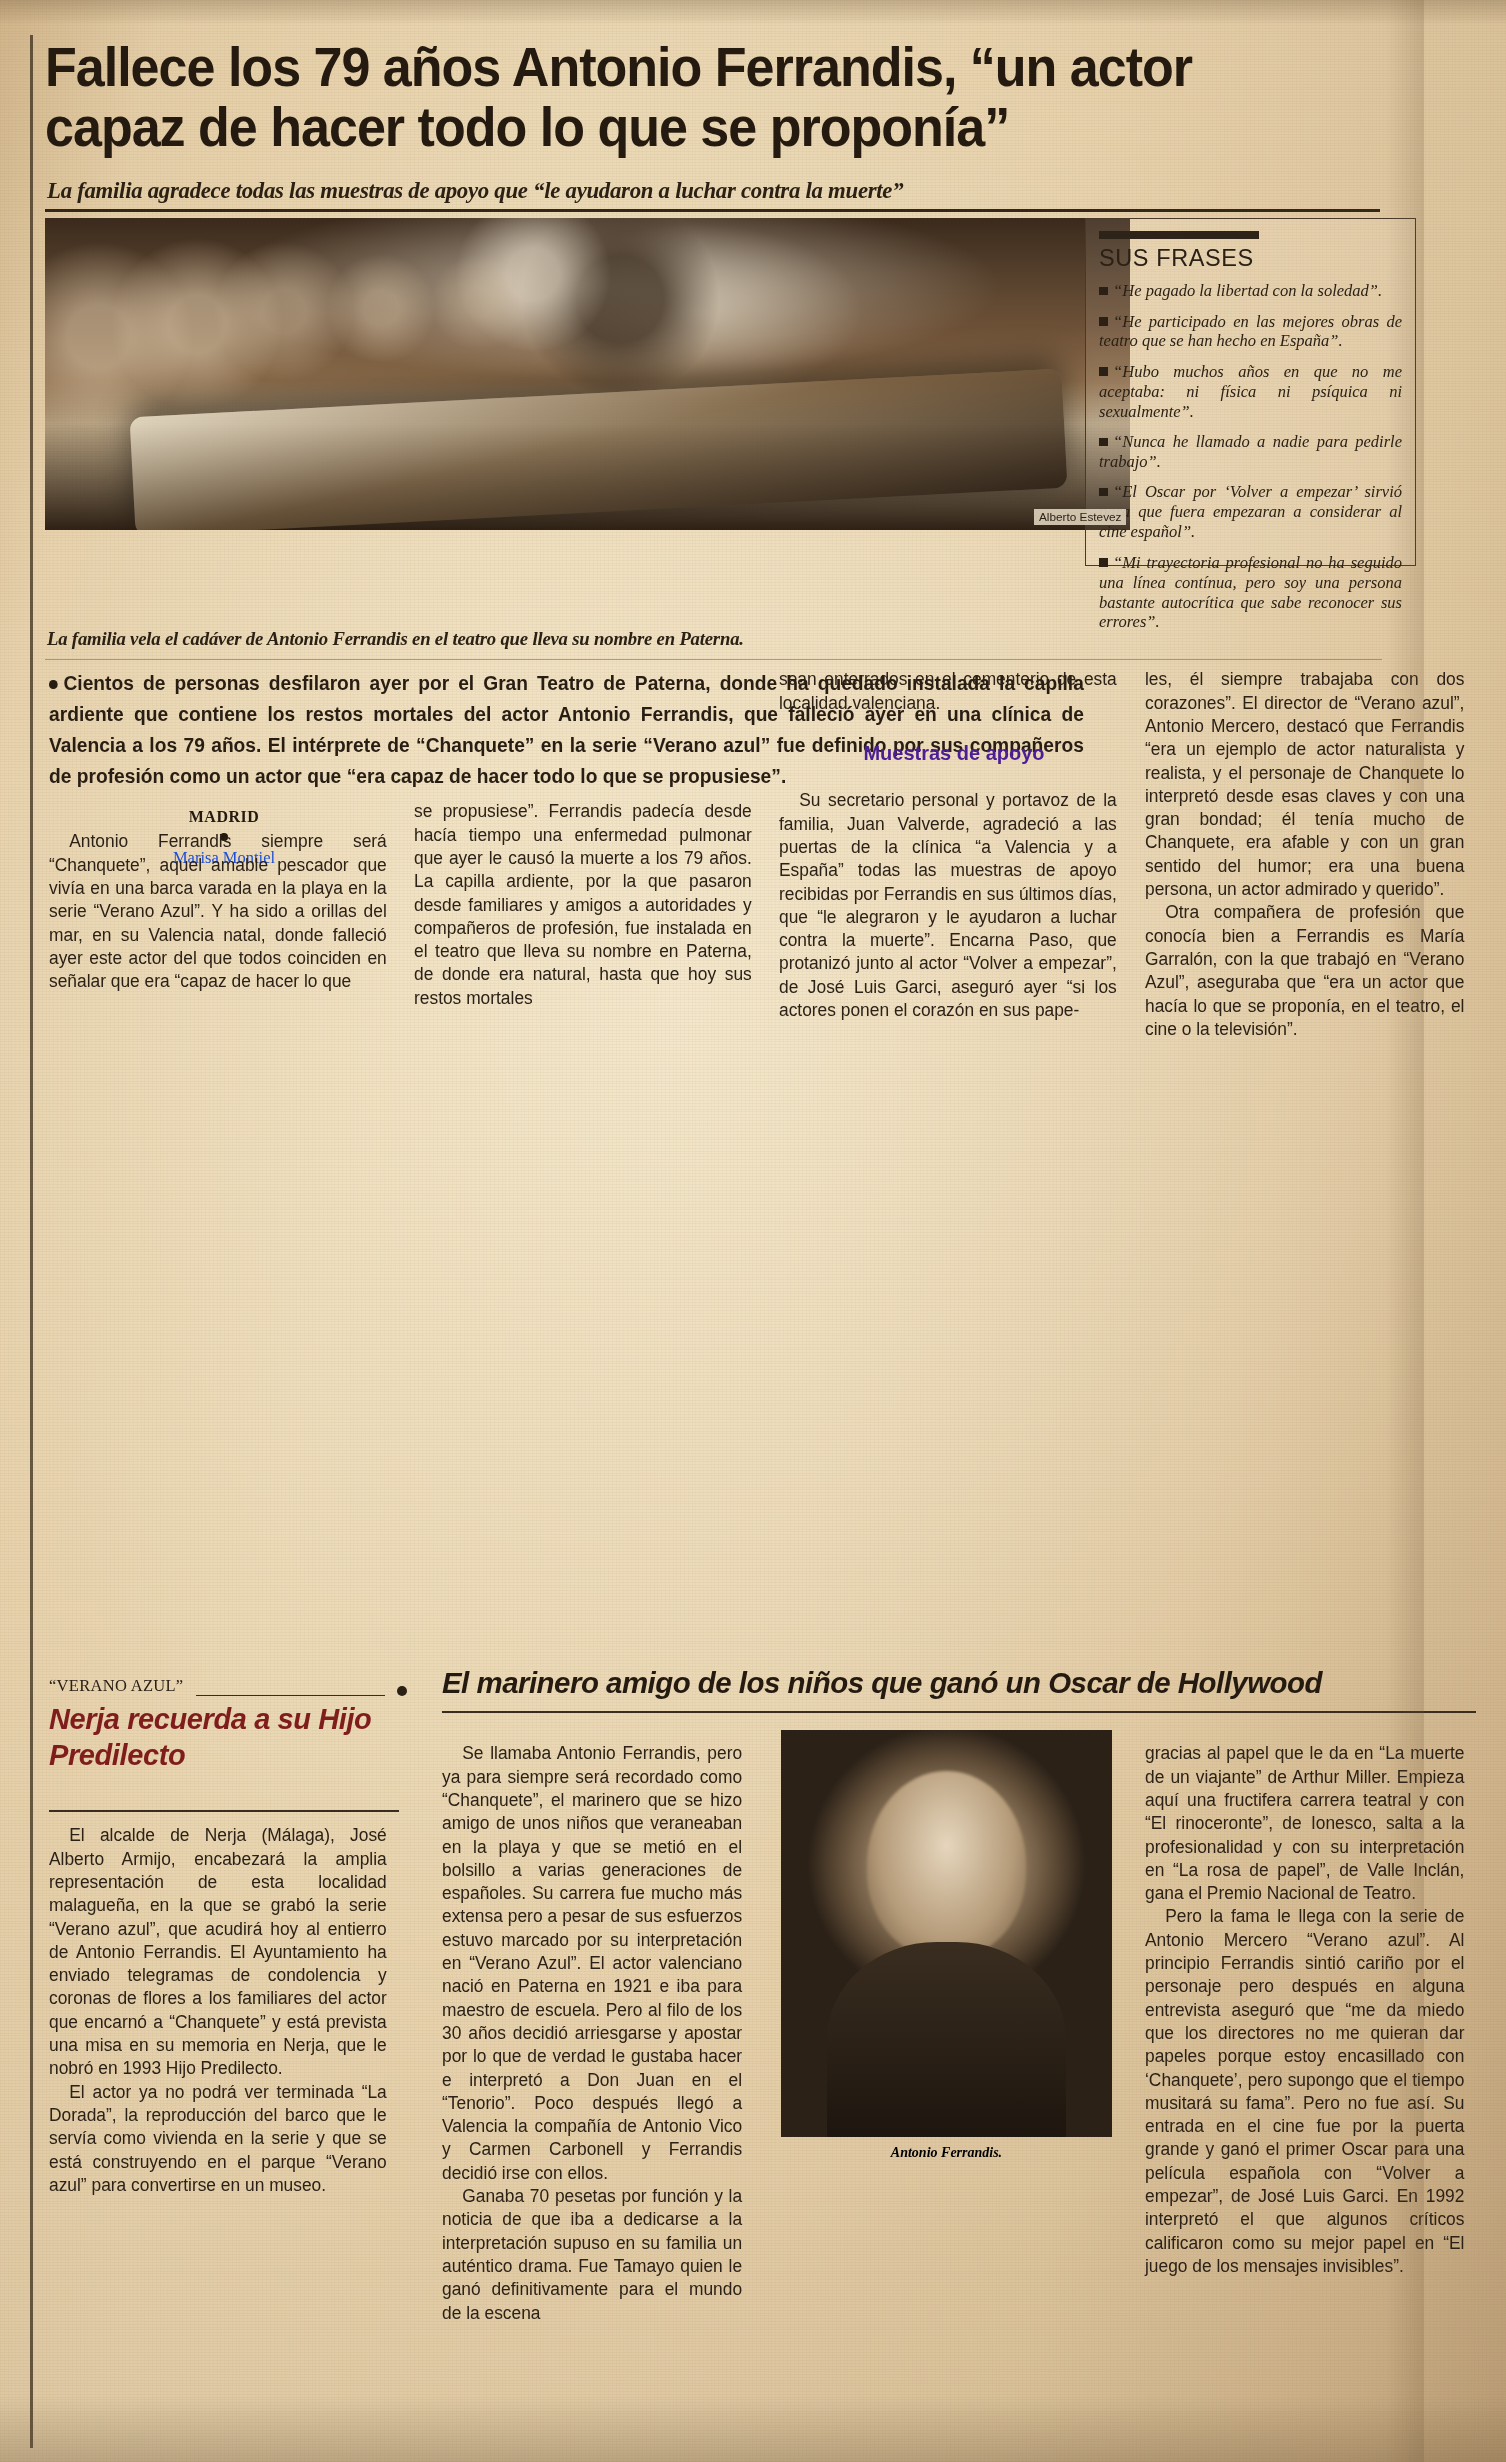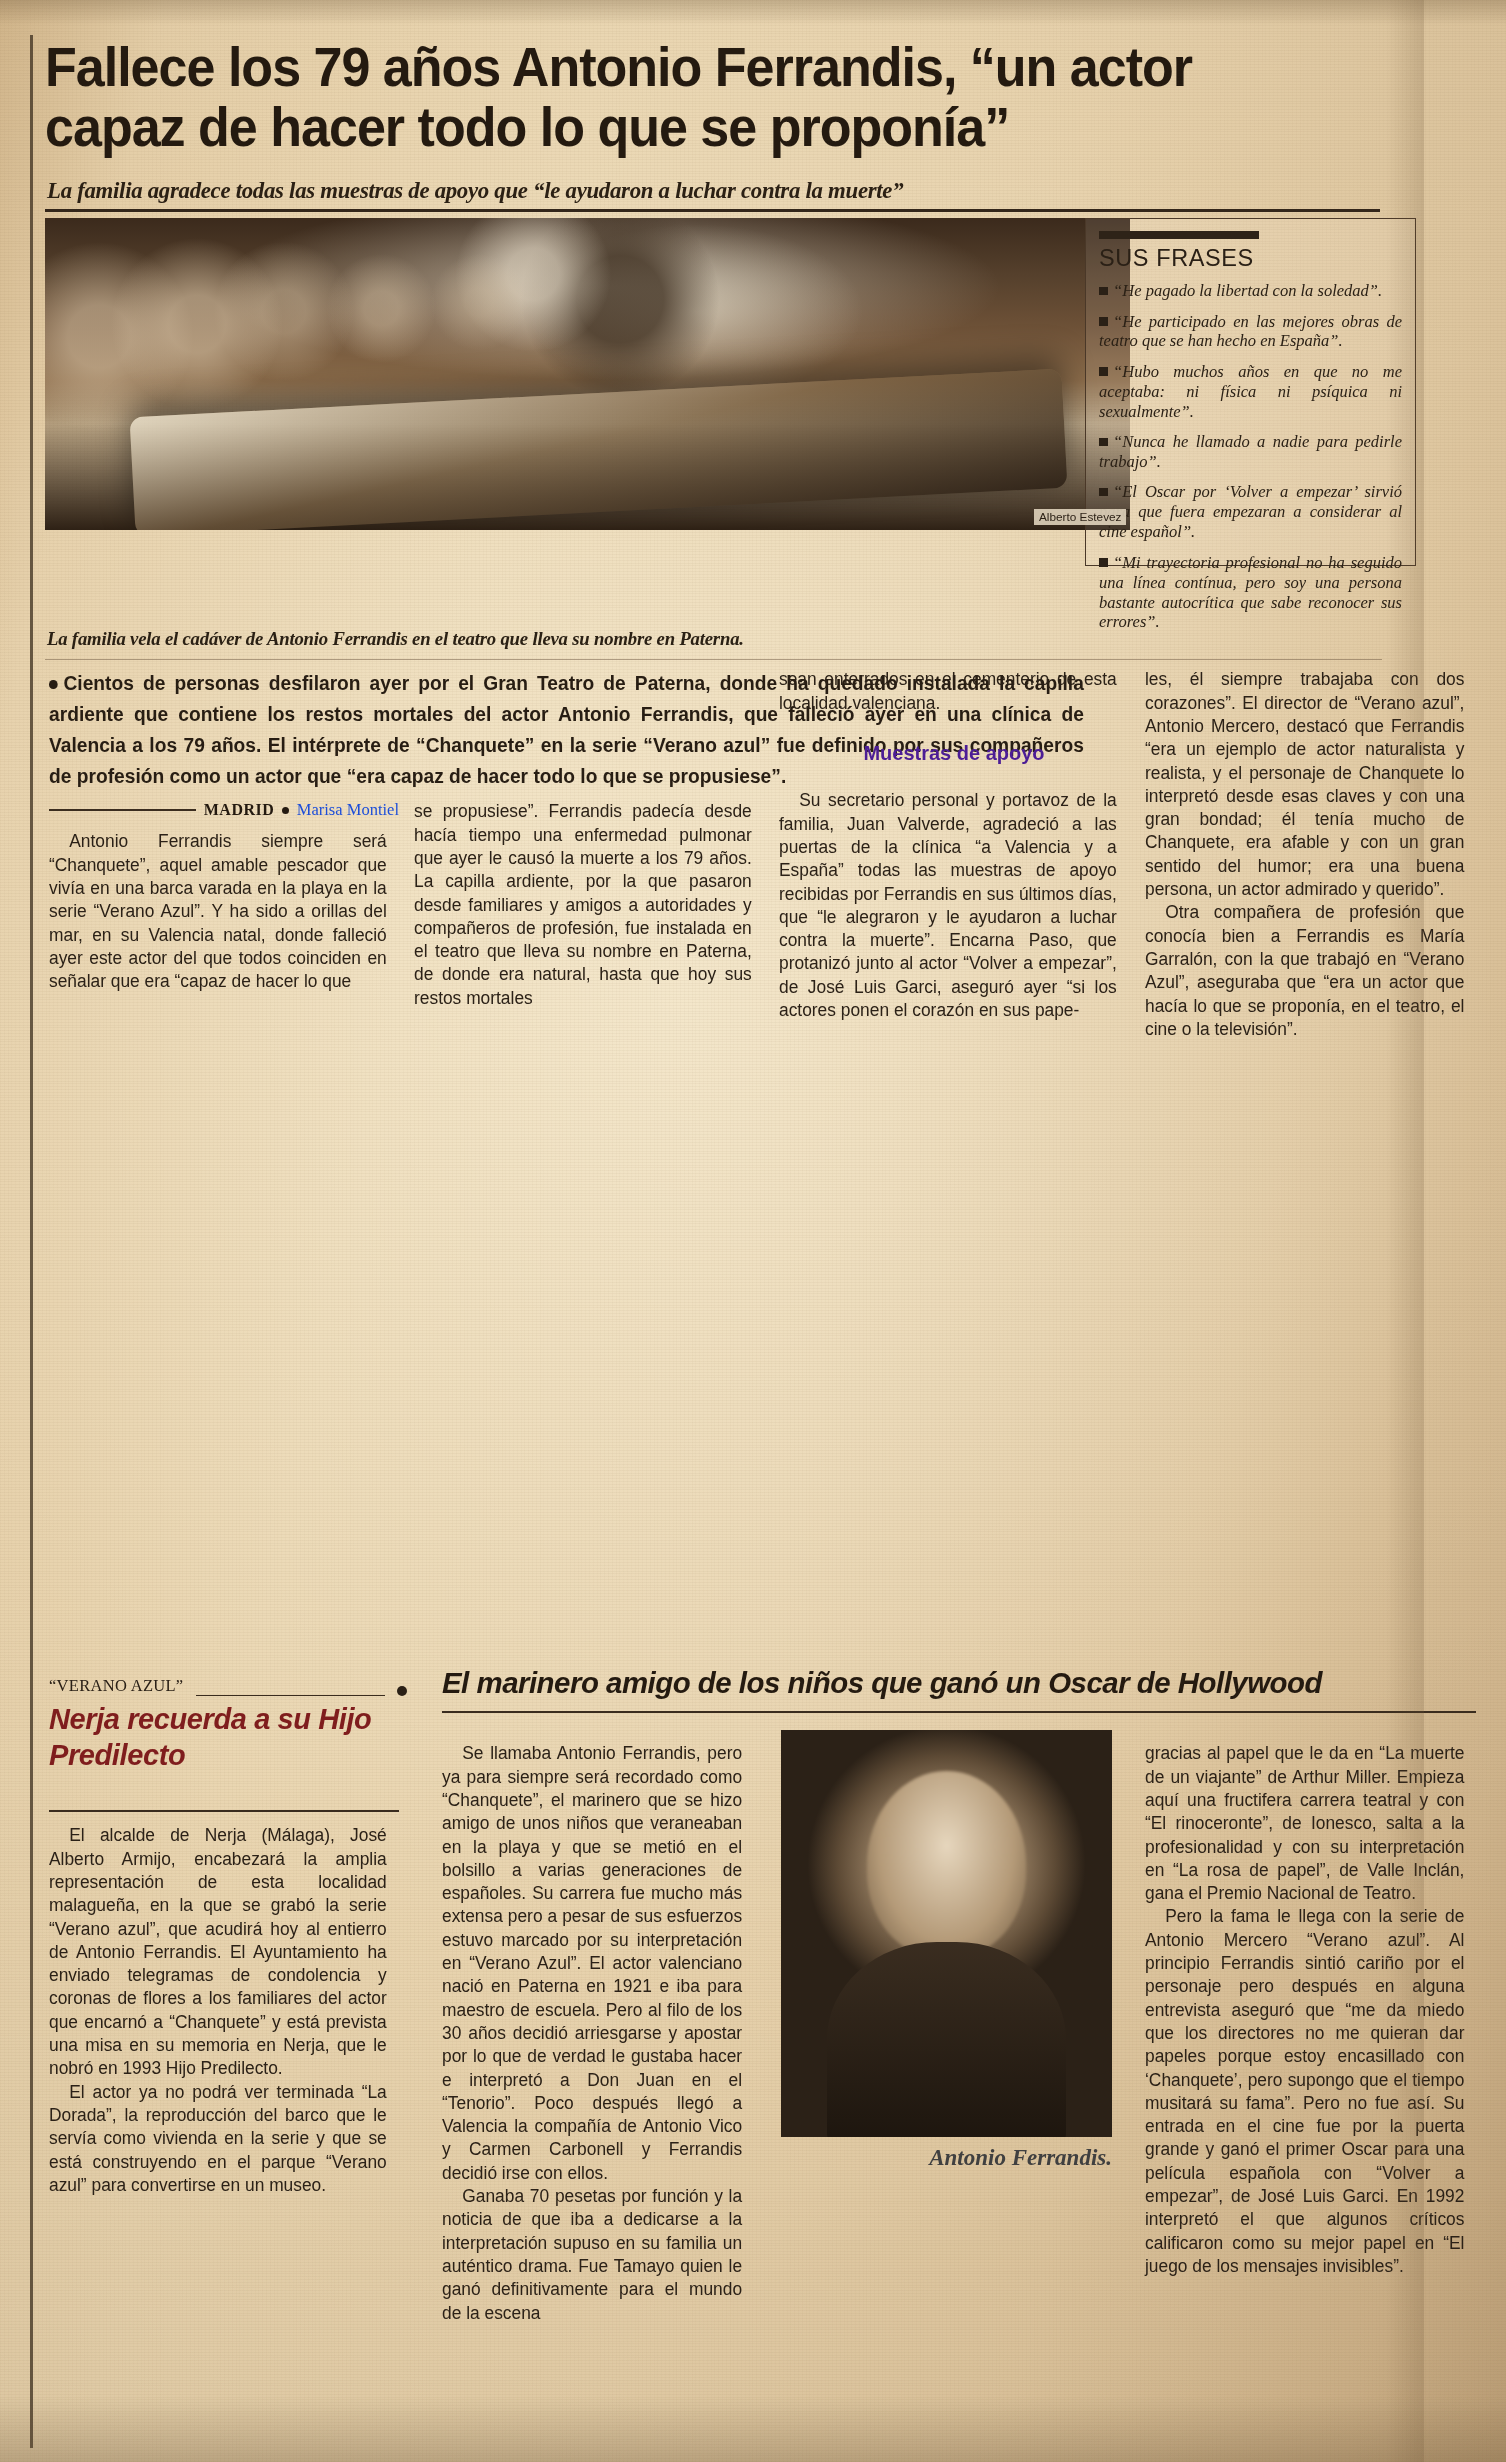--- a/index.html
+++ b/index.html
@@ -184,21 +184,21 @@
     color: #2b2117;
     text-align: justify;
     transform: scaleX(0.965);
     transform-origin: left top;
   }
   .col p { text-indent: 21px; margin: 0; }
   .col p.noind { text-indent: 0; }
 
   .byline-wrap {
     position: absolute; left: 21px; top: 791px; width: 350px;
-    display: flex; align-items: center; gap: 7.5px;
+    display: flex; align-items: center; gap: 7.5px; flex-direction: column;
   }
   .byline-line { flex: 1; height: 1.9px; background: #3b2d1f; }
   .byline-city {
     font-family: "Liberation Serif", serif; font-weight: 700;
     font-size: 16px; letter-spacing: 0.5px; color: #241a10;
   }
   .byline-dot { width: 7.5px; height: 7.5px; border-radius: 50%; background:#241a10; }
   .byline-author {
     font-family: "Liberation Serif", serif; font-size: 16.5px; color: #1d4ed8;
   }
@@ -264,24 +264,24 @@
     background: radial-gradient(ellipse at 50% 40%, #e6d6bd, #b49a78 60%, #6b563d 100%);
     filter: blur(1.4px);
   }
   .portrait::after {
     content:""; position:absolute; left:14%; top:52%; width:72%; height:52%;
     border-radius: 46% 46% 10% 10%;
     background: linear-gradient(180deg, #3a2d20, #1b140d);
   }
   .portrait-caption {
     position: absolute; left: 753px; top: 2136px; width: 331px;
-    text-align: right;
+    text-align: center;
     font-family: "Liberation Serif", serif;
     font-weight: 700; font-style: italic;
-    font-size: 23px; color: #404040;
+    font-size: 14px; color: #000000;
   }
 
   
   .edge-bottom {
     position:absolute; left:0; right:0; bottom:0; height:66px;
     background: linear-gradient(0deg, rgba(105,82,52,0.30), rgba(0,0,0,0));
     pointer-events:none;
   }
   .edge-top {
     position:absolute; left:0; right:0; top:0; height:24.5px;

